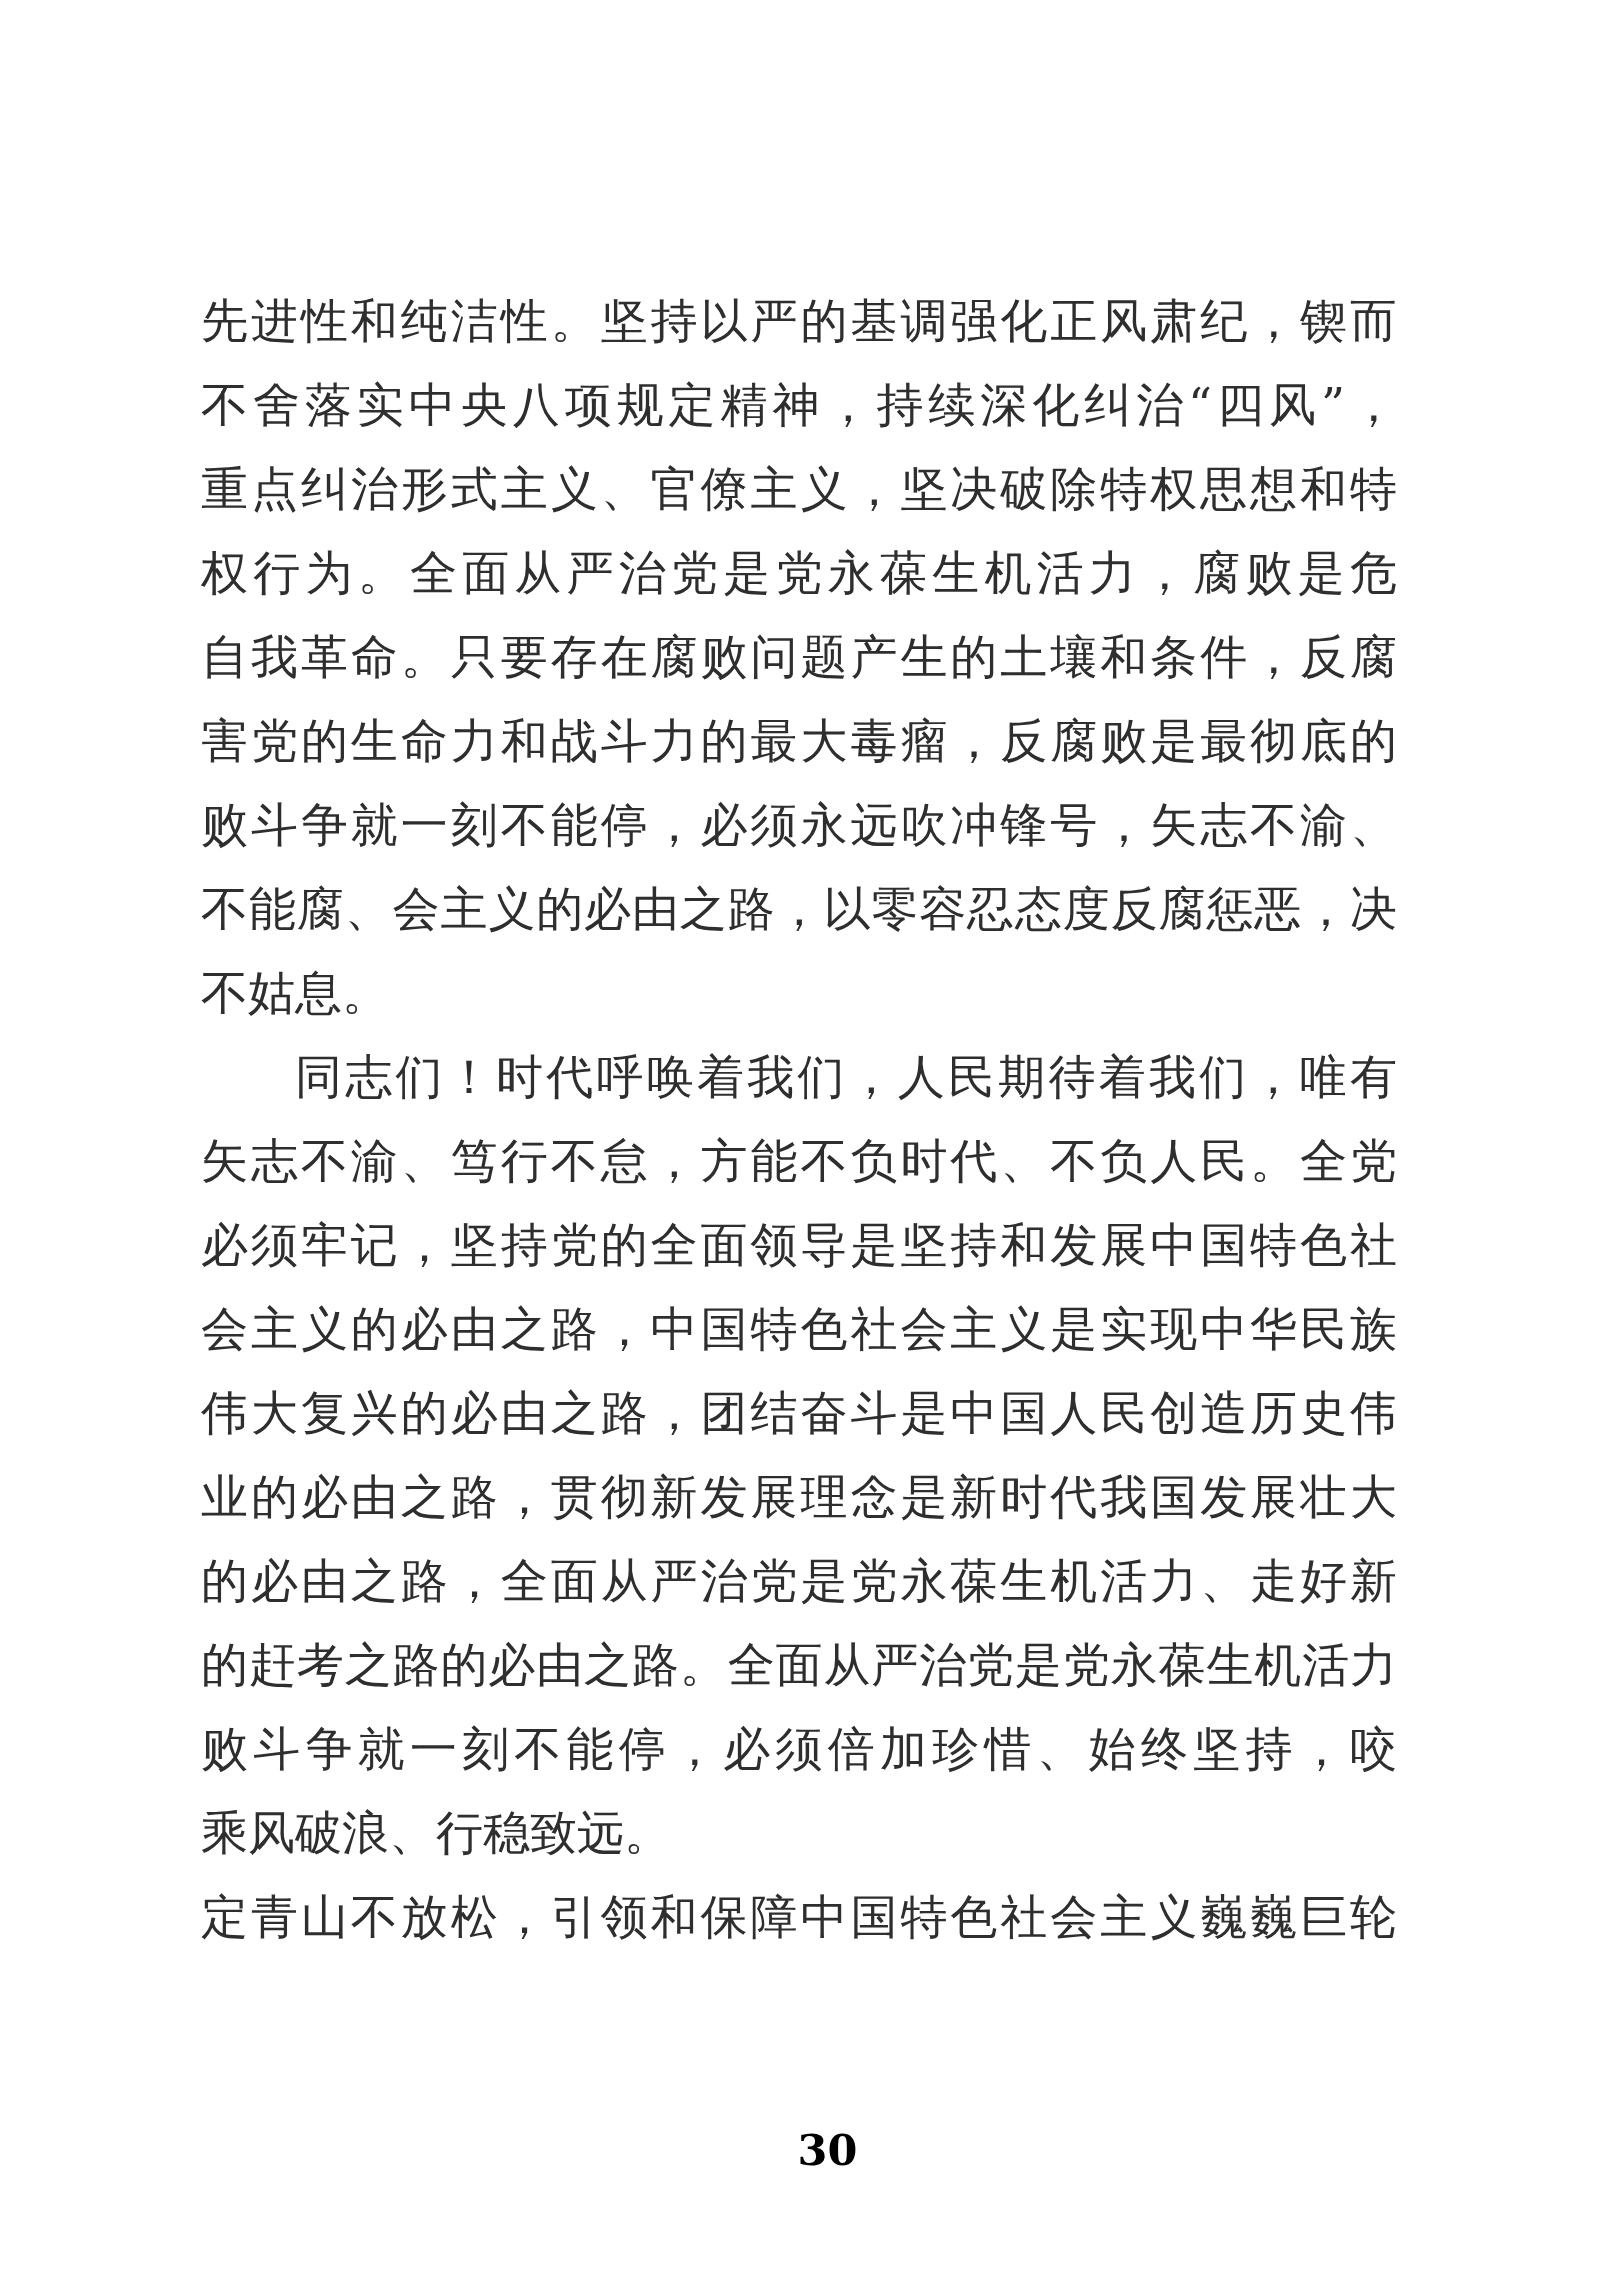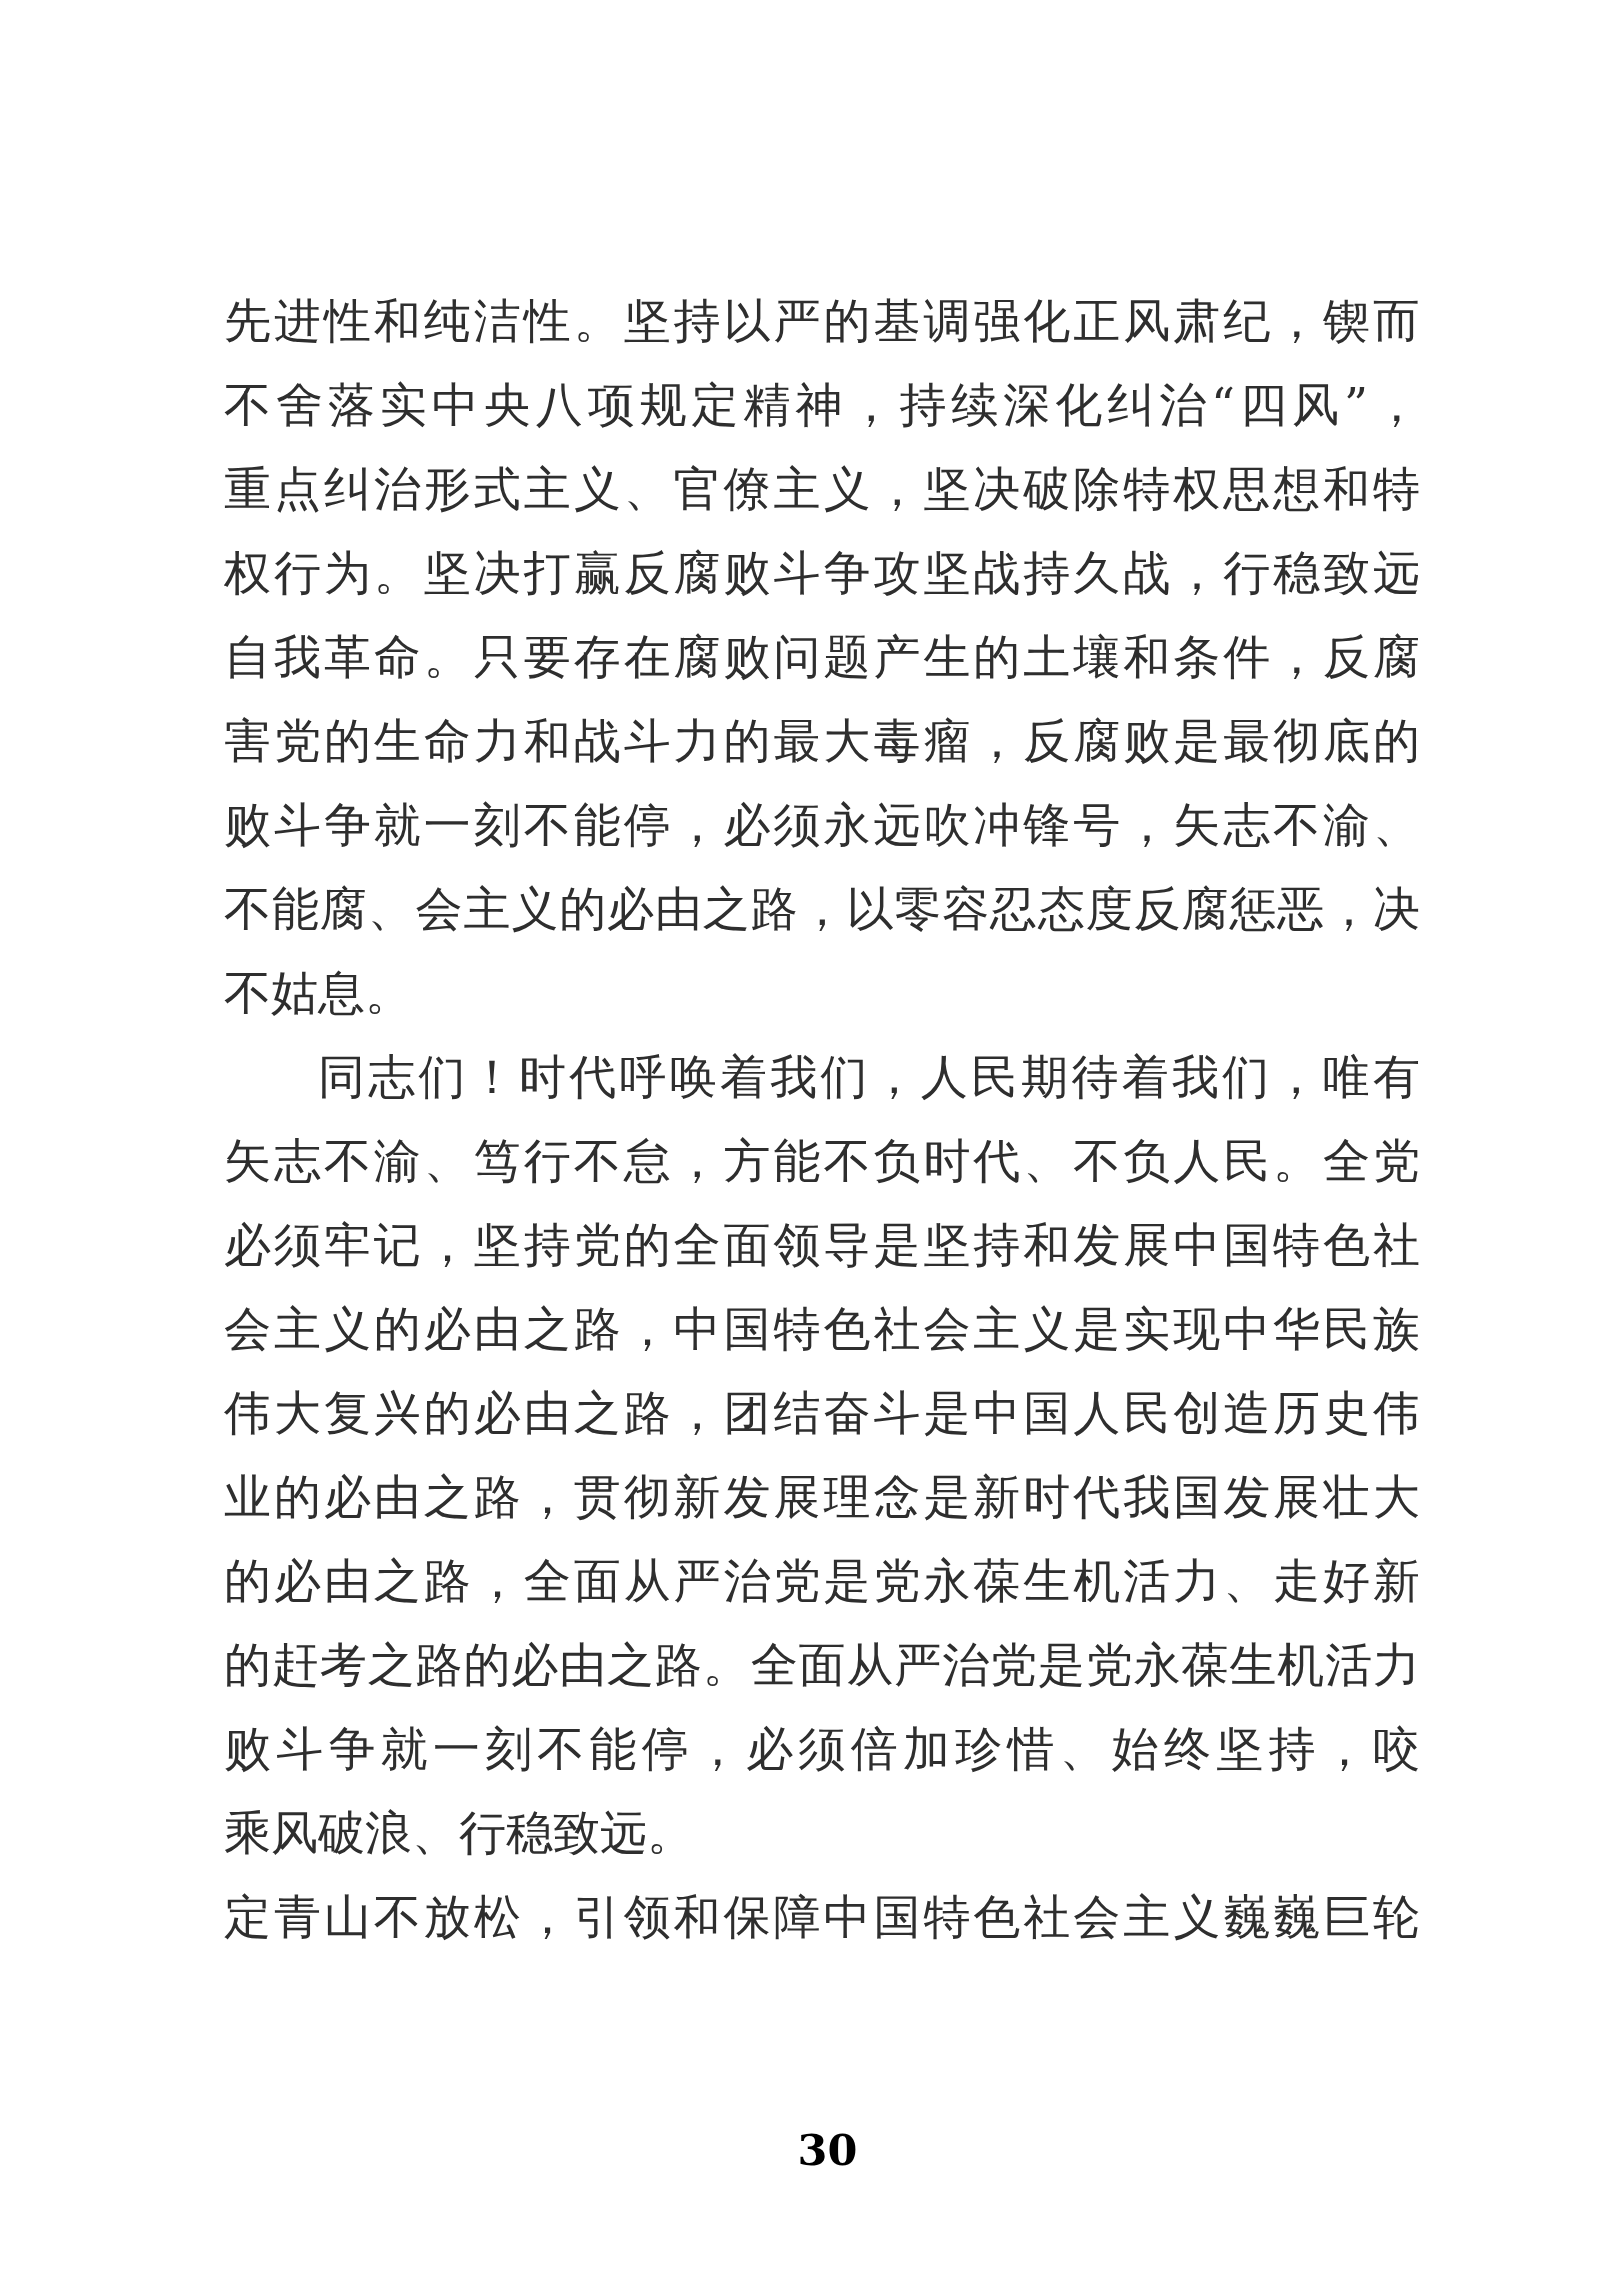--- a/index.html
+++ b/index.html
@@ -10,21 +10,21 @@
   .page {
     position: relative;
     width: 1621px;
     height: 2293px;
     background: #ffffff;
     overflow: hidden;
     font-family: "DejaVu Serif", "Liberation Serif", serif;
   }
   .content {
     position: absolute;
-    left: 224px;
+    left: 201px;
     top: 279px;
     width: 1196px;
   }
   .paragraph {
     margin: 0;
     padding: 0;
   }
   .line {
     height: 84px;
     line-height: 84px;
@@ -56,21 +56,21 @@
 </style>
 </head>
 <body>
 
 <div class="page">
   <div class="content">
       <div class="paragraph">
         <div class="line">先进性和纯洁性。坚持以严的基调强化正风肃纪，锲而</div>
         <div class="line">不舍落实中央八项规定精神，持续深化纠治“四风”，</div>
         <div class="line">重点纠治形式主义、官僚主义，坚决破除特权思想和特</div>
-        <div class="line">权行为。坚决打赢反腐败斗争攻坚战持久战，行稳致远</div>
+        <div class="line">权行为。全面从严治党是党永葆生机活力，腐败是危</div>
         <div class="line">自我革命。只要存在腐败问题产生的土壤和条件，反腐</div>
         <div class="line">害党的生命力和战斗力的最大毒瘤，反腐败是最彻底的</div>
         <div class="line">败斗争就一刻不能停，必须永远吹冲锋号，矢志不渝、</div>
         <div class="line">不能腐、会主义的必由之路，以零容忍态度反腐惩恶，决</div>
         <div class="line last">不姑息。</div>
       </div>
       <div class="paragraph">
         <div class="line indent">同志们！时代呼唤着我们，人民期待着我们，唯有</div>
         <div class="line">矢志不渝、笃行不怠，方能不负时代、不负人民。全党</div>
         <div class="line">必须牢记，坚持党的全面领导是坚持和发展中国特色社</div>

